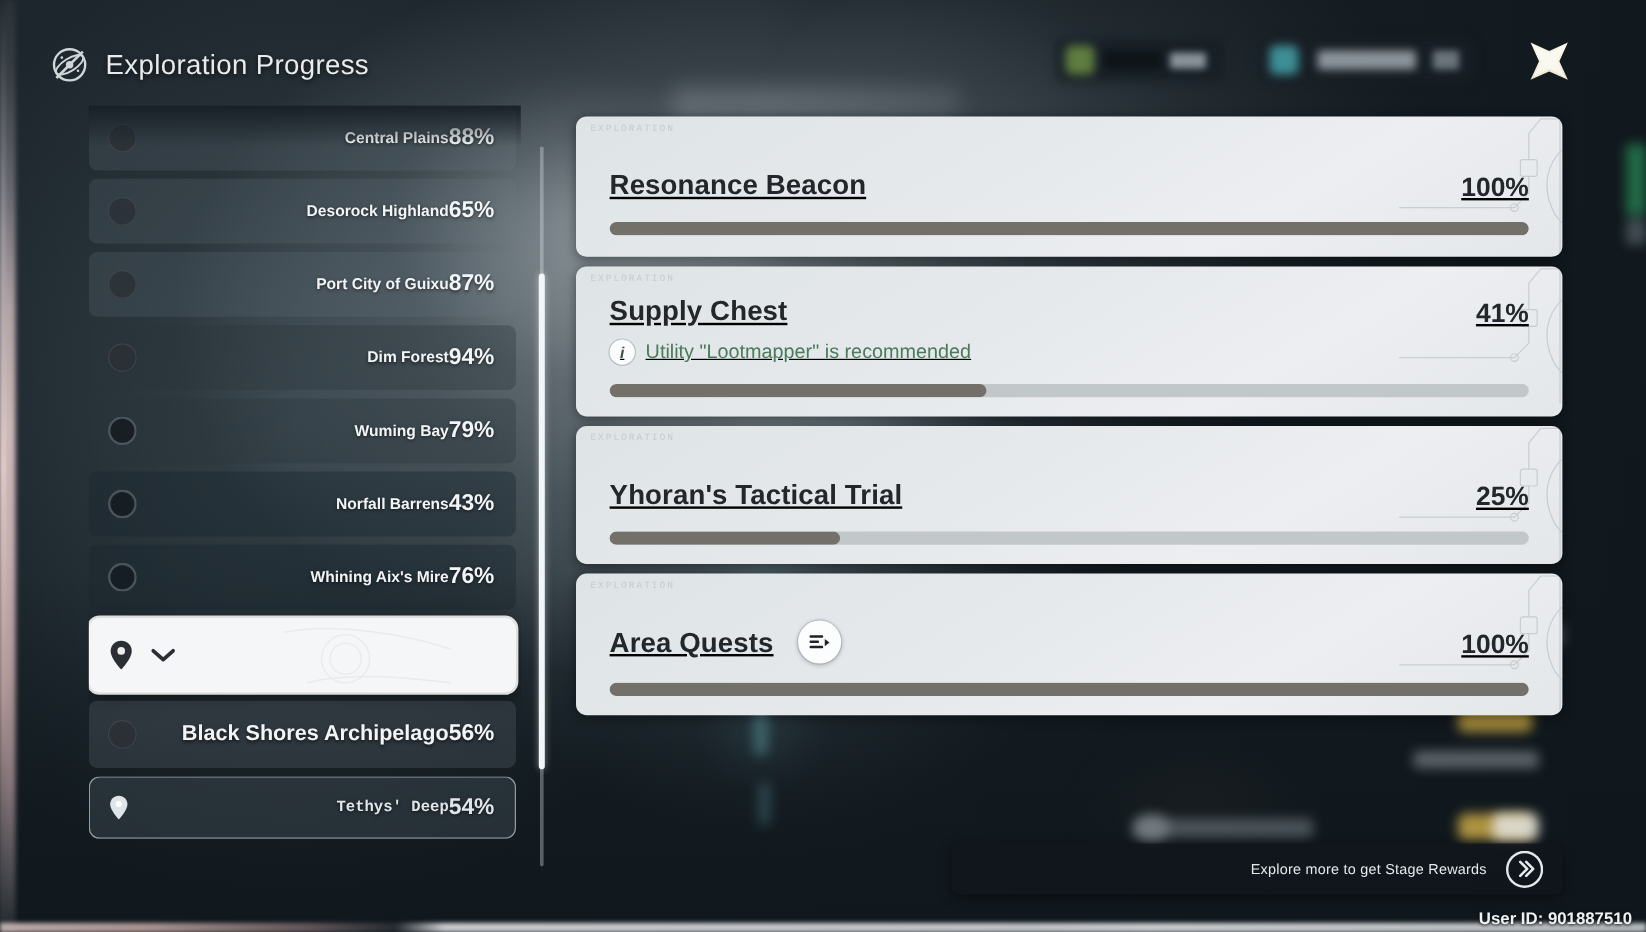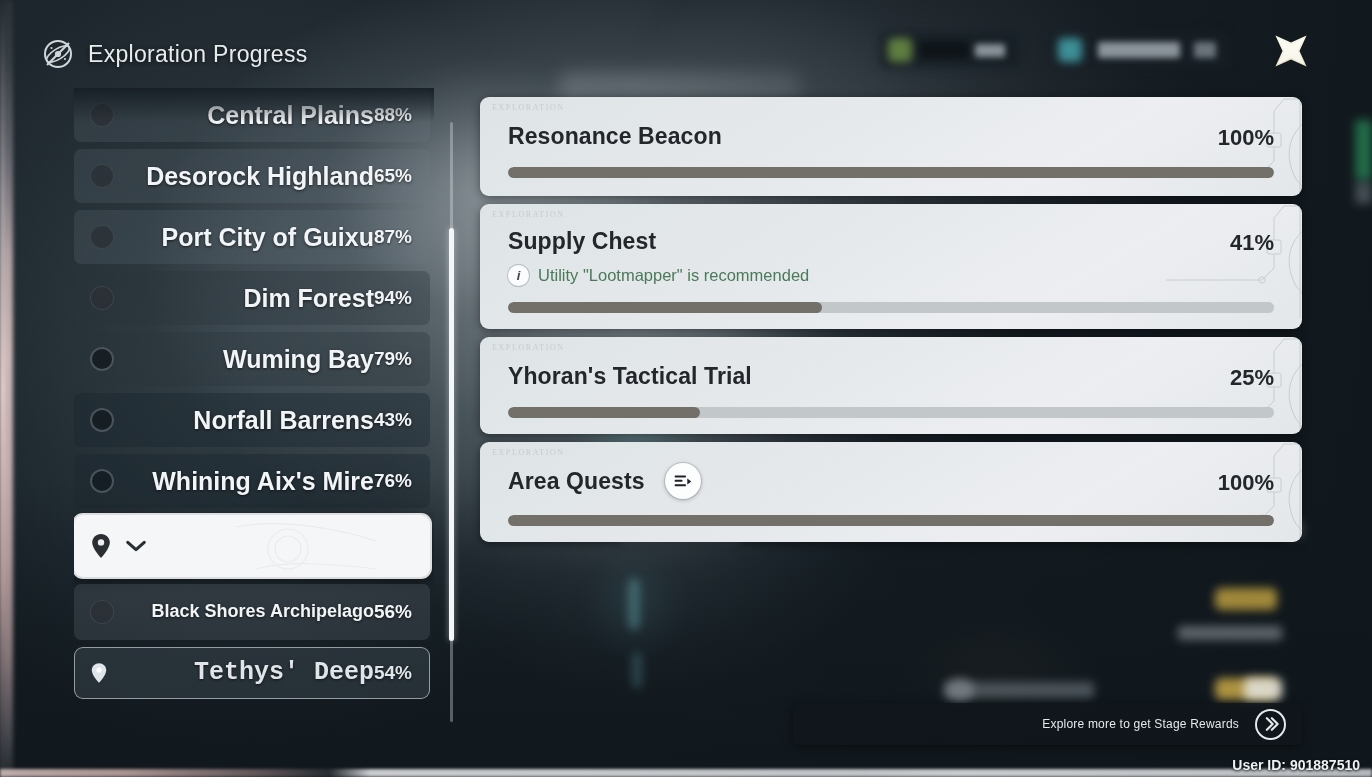--- a/index.html
+++ b/index.html
@@ -117,21 +117,21 @@
     width:24px; height:24px; border-radius:50%;
     background:rgba(42,48,54,0.80);
     box-shadow:inset 0 0 0 1px rgba(150,160,168,0.18);
     flex:0 0 24px; margin-right:16px;
   }
   .region-dot.outline {
     background:rgba(20,28,34,0.85);
     box-shadow:inset 0 0 0 2px rgba(160,172,180,0.38);
   }
   .region-name {
-    flex:1 1 auto; font-size:25px; color:#f2f5f7; font-weight:bold;
+    flex:1 1 auto; font-size:13px; color:#f2f5f7; font-weight:bold;
     text-shadow:0 1px 3px rgba(0,0,0,0.6); line-height:1.12;
   }
   .region-pct {
     font-size:19px; color:#f2f5f7; font-weight:bold;
     text-shadow:0 1px 3px rgba(0,0,0,0.6);
   }
 
   
   .region-row.selected {
     background:#f4f6f7;
@@ -186,23 +186,23 @@
     box-shadow:0 2px 10px rgba(0,0,0,0.45);
     overflow:hidden;
   }
   .card-deco {
     position:absolute; right:-4px; top:-6px; width:140px; height:120px;
     opacity:0.30; pointer-events:none;
   }
   .card-wm {
     position:absolute; left:12px; top:6px;
     font-size:8px; letter-spacing:1.6px; color:#aeb7bd; opacity:0.55;
-    font-family:Liberation Serif, serif;
-  }
-  .card-body { position:relative; padding:26px 28px 16px 28px; }
+    font-family:Liberation Mono, monospace;
+  }
+  .card-body { position:relative; padding:44px 28px 16px 28px;text-decoration:underline; }
   .card-top { display:flex; align-items:flex-start; }
   .card-title {
     font-size:23px; font-weight:bold; color:#23262a; letter-spacing:0.1px;
     line-height:1.15;
   }
   .card-pct {
     margin-left:auto; font-size:22px; font-weight:bold; color:#23262a;
     padding-top:2px; white-space:nowrap;
   }
   .card-hint { display:flex; align-items:center; gap:9px; margin-top:9px; }

